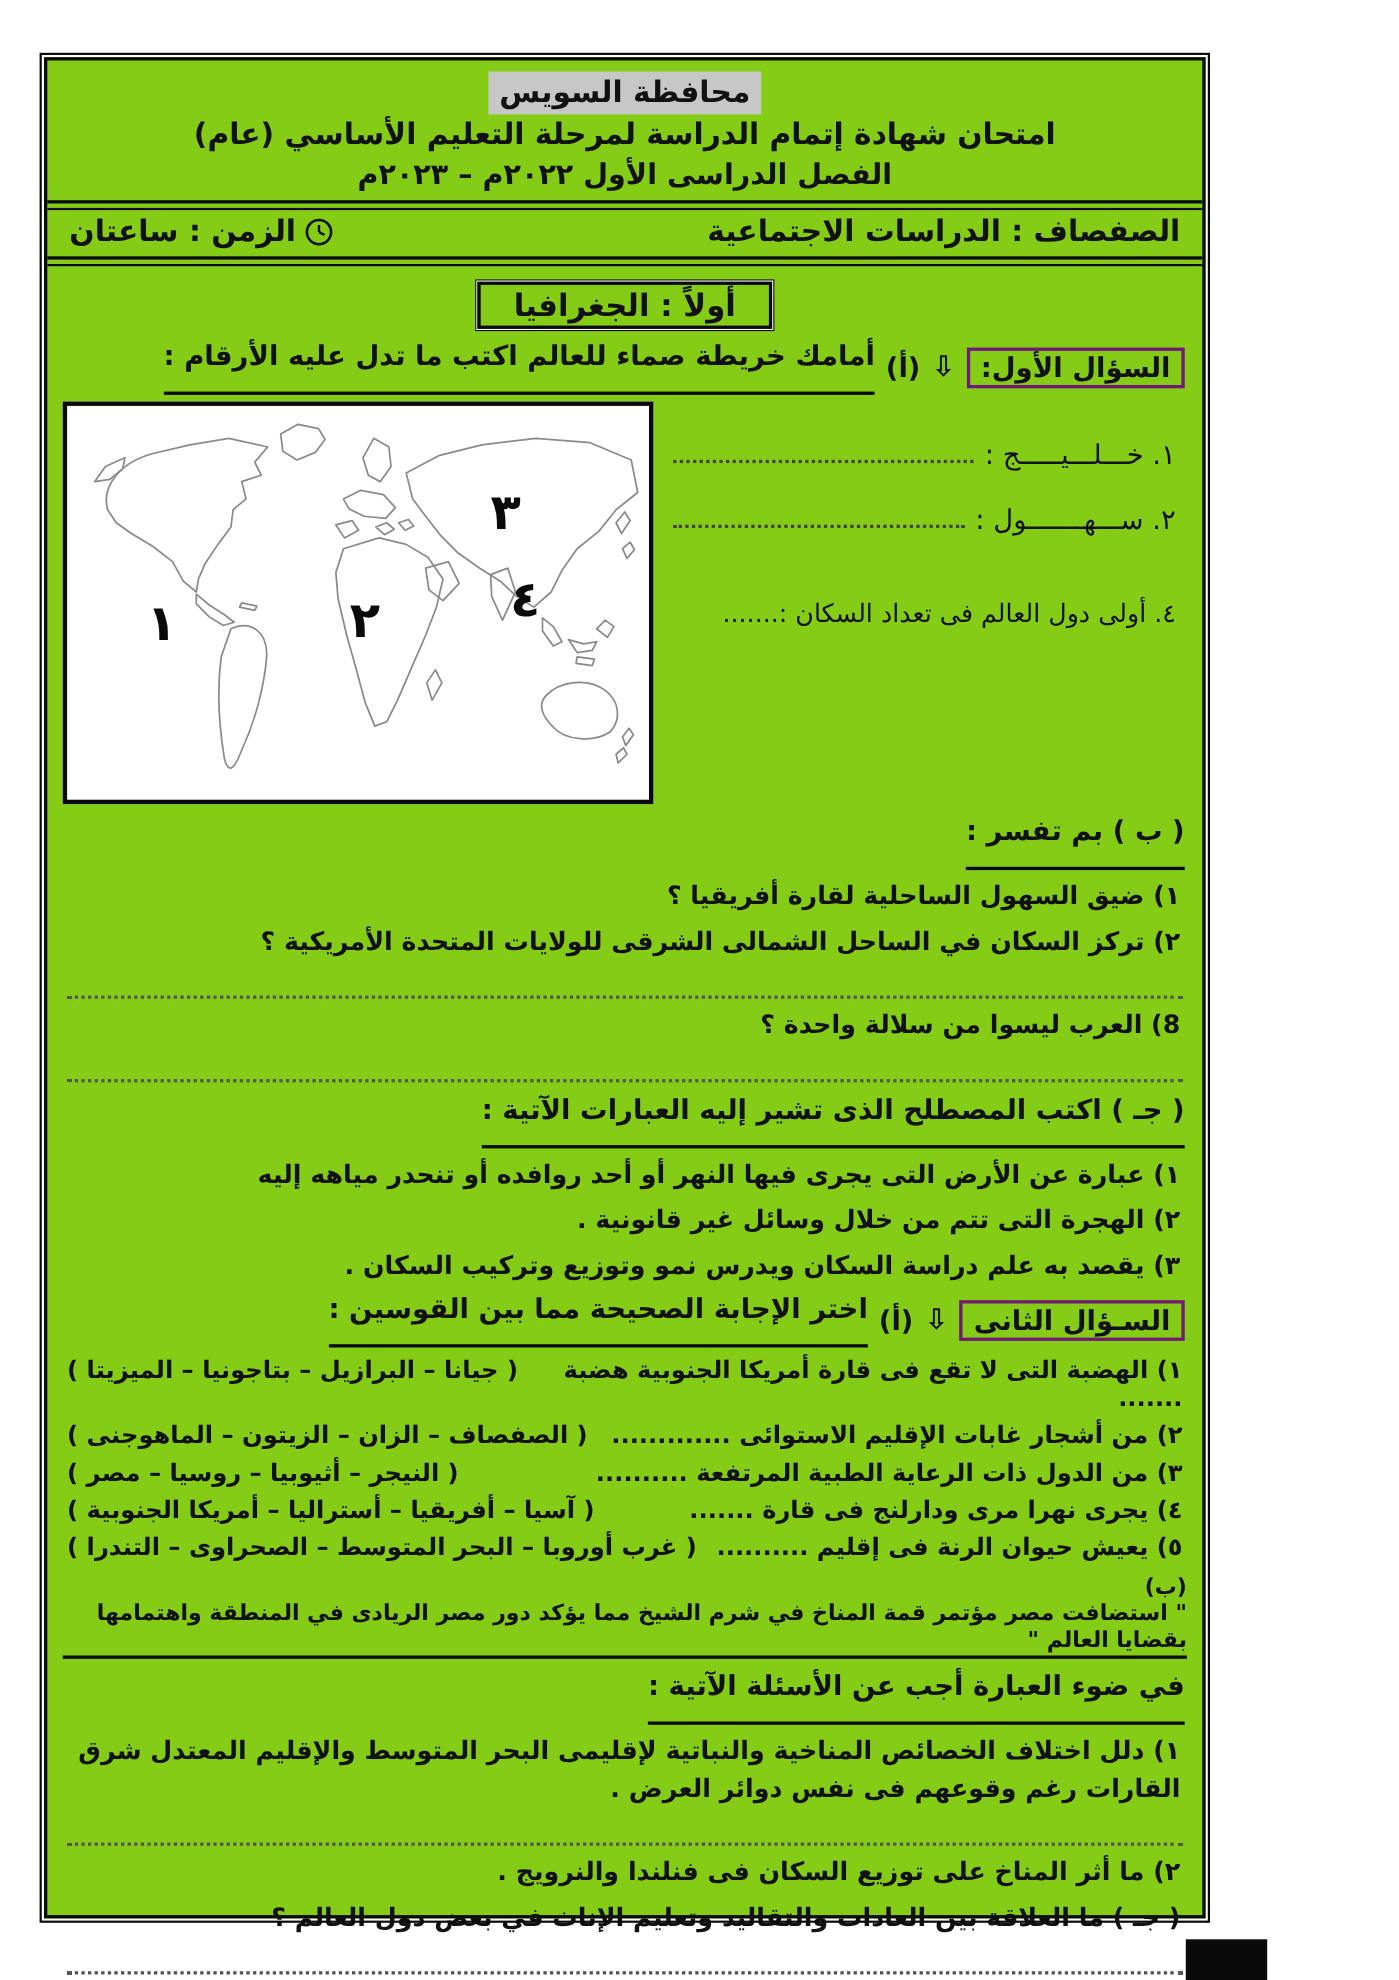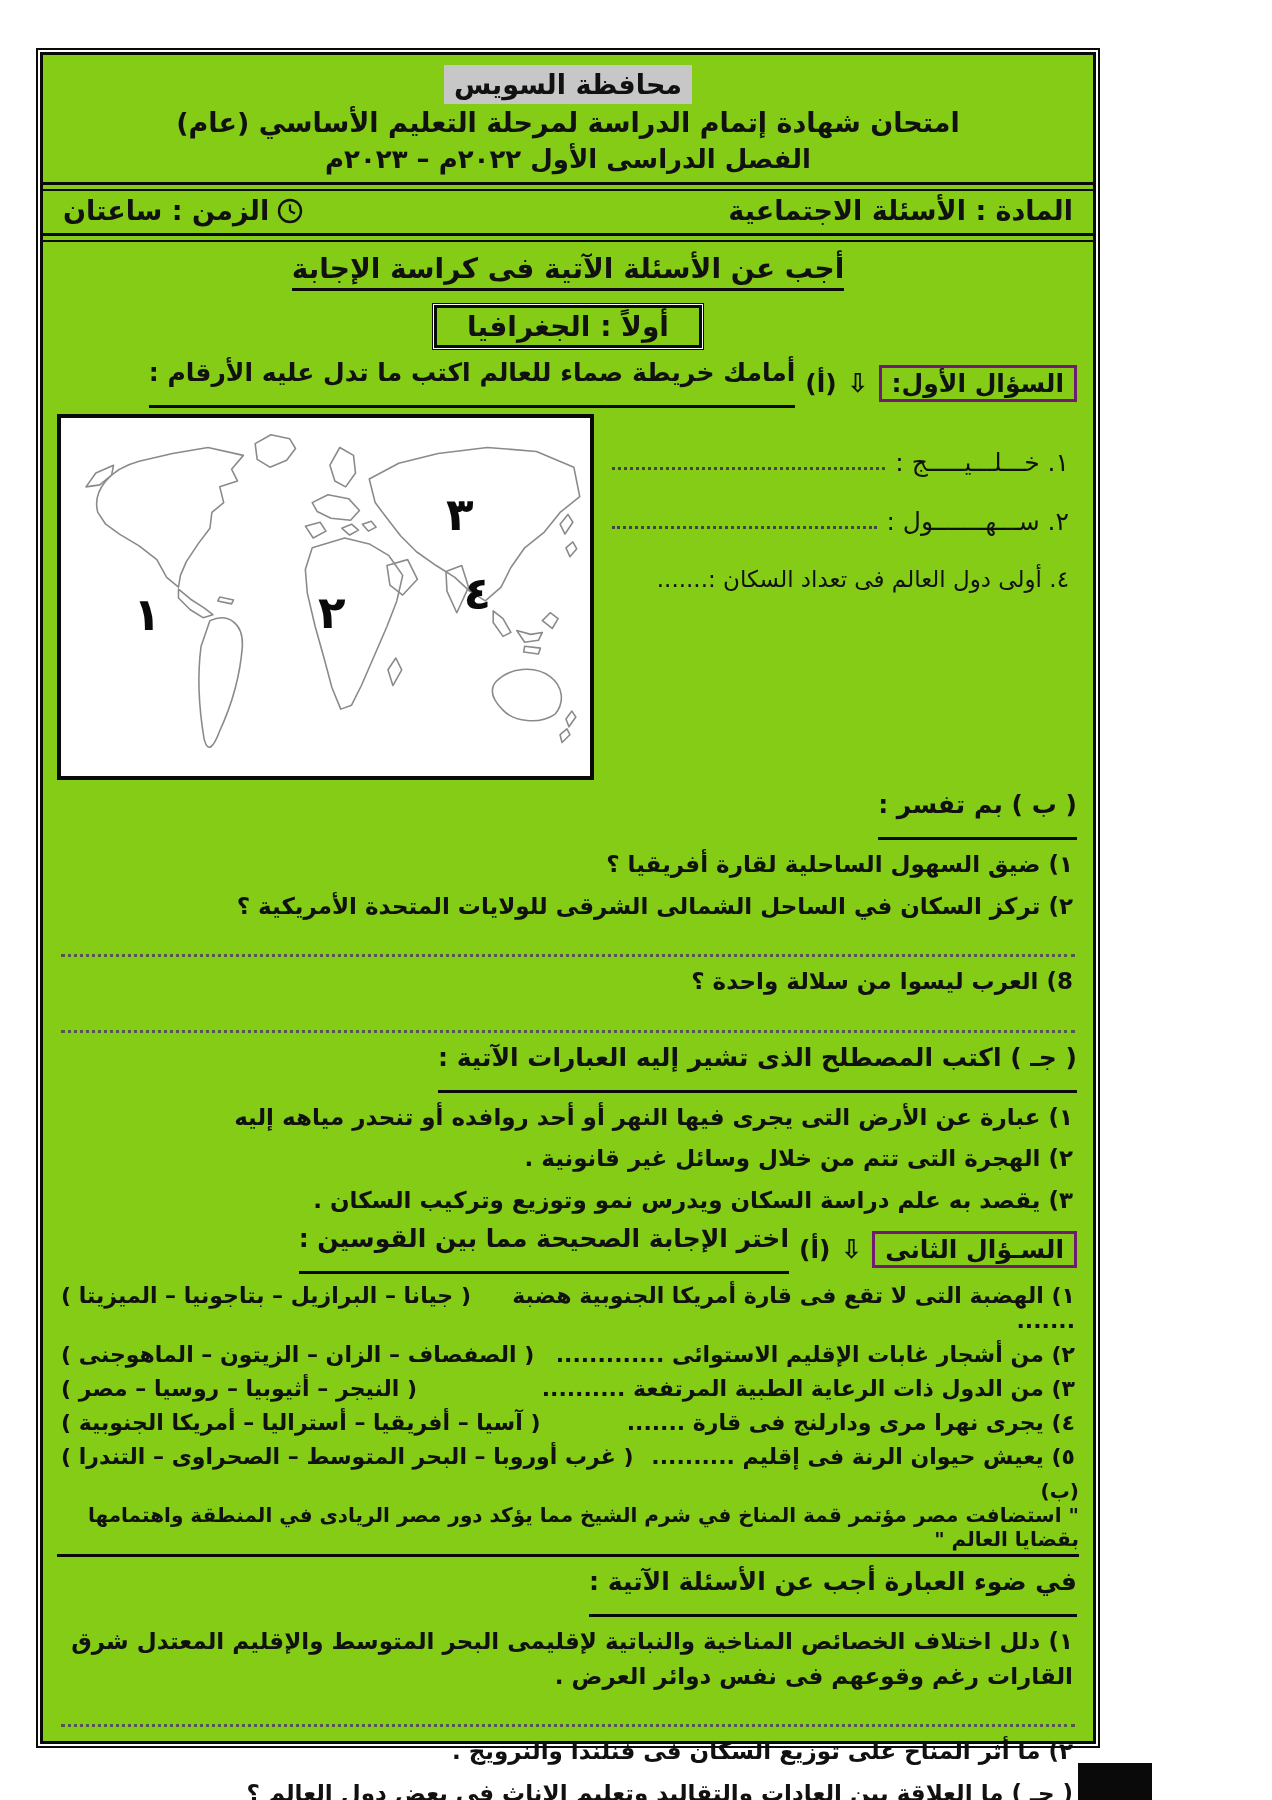--- a/index.html
+++ b/index.html
@@ -43,21 +43,21 @@
   }
   .q-head{display:flex;align-items:center;gap:10px;font-size:25px;font-weight:700;margin:6px 2px;}
   .q-box{border:3px solid #701a75;padding:1px 10px;font-weight:700;}
   .arrow{font-size:26px;}
   .u{border-bottom:3px solid #0a0a0a;padding-bottom:18px;display:inline-block;}
   
   .q1-body{display:flex;margin-top:4px;}
   .q1-items{flex:1;display:flex;flex-direction:column;gap:30px;padding:34px 10px 0 14px;box-sizing:border-box;}
   .q1-item{display:flex;align-items:flex-end;font-size:25px;font-weight:400;white-space:nowrap;}
   .q1-item .dots{flex:1;border-bottom:3px dotted #444;margin:0 10px 7px 4px;min-width:30px;}
-  .q1-item.long{font-size:23px;}
+  .q1-item.long{font-size:23px;margin-top:28px;}
   .map-box{
     width:537px;height:366px;border:4px solid #0a0a0a;margin:0;flex-shrink:0;
     box-sizing:border-box;background:#fff;
   }
   .map-box svg{width:100%;height:100%;display:block;}
   
   .sec-label{font-size:25px;font-weight:700;margin:10px 2px 4px 2px;}
   .q-line{font-size:23px;font-weight:700;margin:7px 6px;line-height:1.5;}
   .ans-line{border-bottom:3px dotted #555;height:24px;margin:6px 4px 2px 4px;}
   .mcq{display:flex;justify-content:space-between;align-items:baseline;
@@ -74,36 +74,33 @@
 
   <div class="hdr">
     <div><span class="gov">محافظة السويس</span></div>
     <div class="exam">امتحان شهادة إتمام الدراسة لمرحلة التعليم الأساسي (عام)</div>
     <div class="term">الفصل الدراسى الأول ٢٠٢٢م – ٢٠٢٣م</div>
   </div>
 
   <div class="rule"></div>
 
   <div class="meta-row">
-    <div>المادة : الأسئلة الاجتماعية</div>
+    <div>الصفصاف : الدراسات الاجتماعية</div>
     <div class="time-wrap">
       <svg class="clock" viewBox="0 0 26 26">
         <circle cx="13" cy="13" r="11" fill="none" stroke="#111" stroke-width="2.4"></circle>
         <line x1="13" y1="13" x2="13" y2="6.5" stroke="#111" stroke-width="2.2"></line>
         <line x1="13" y1="13" x2="18" y2="15.5" stroke="#111" stroke-width="2.2"></line>
       </svg>
       <span>الزمن : ساعتان</span>
     </div>
   </div>
 
   <div class="rule"></div>
 
-  <div class="instructions">
-    <span class="u-big">أجب عن الأسئلة الآتية فى كراسة الإجابة</span>
-  </div>
 
   <div class="geo-wrap">
     <span class="geo-box">أولاً : الجغرافيا</span>
   </div>
 
   <div class="q-head">
     <span class="q-box">السؤال الأول:</span>
     <span class="arrow">⇩</span>
     <span>(أ)</span>
     <span class="u">أمامك خريطة صماء للعالم اكتب ما تدل عليه الأرقام :</span>

